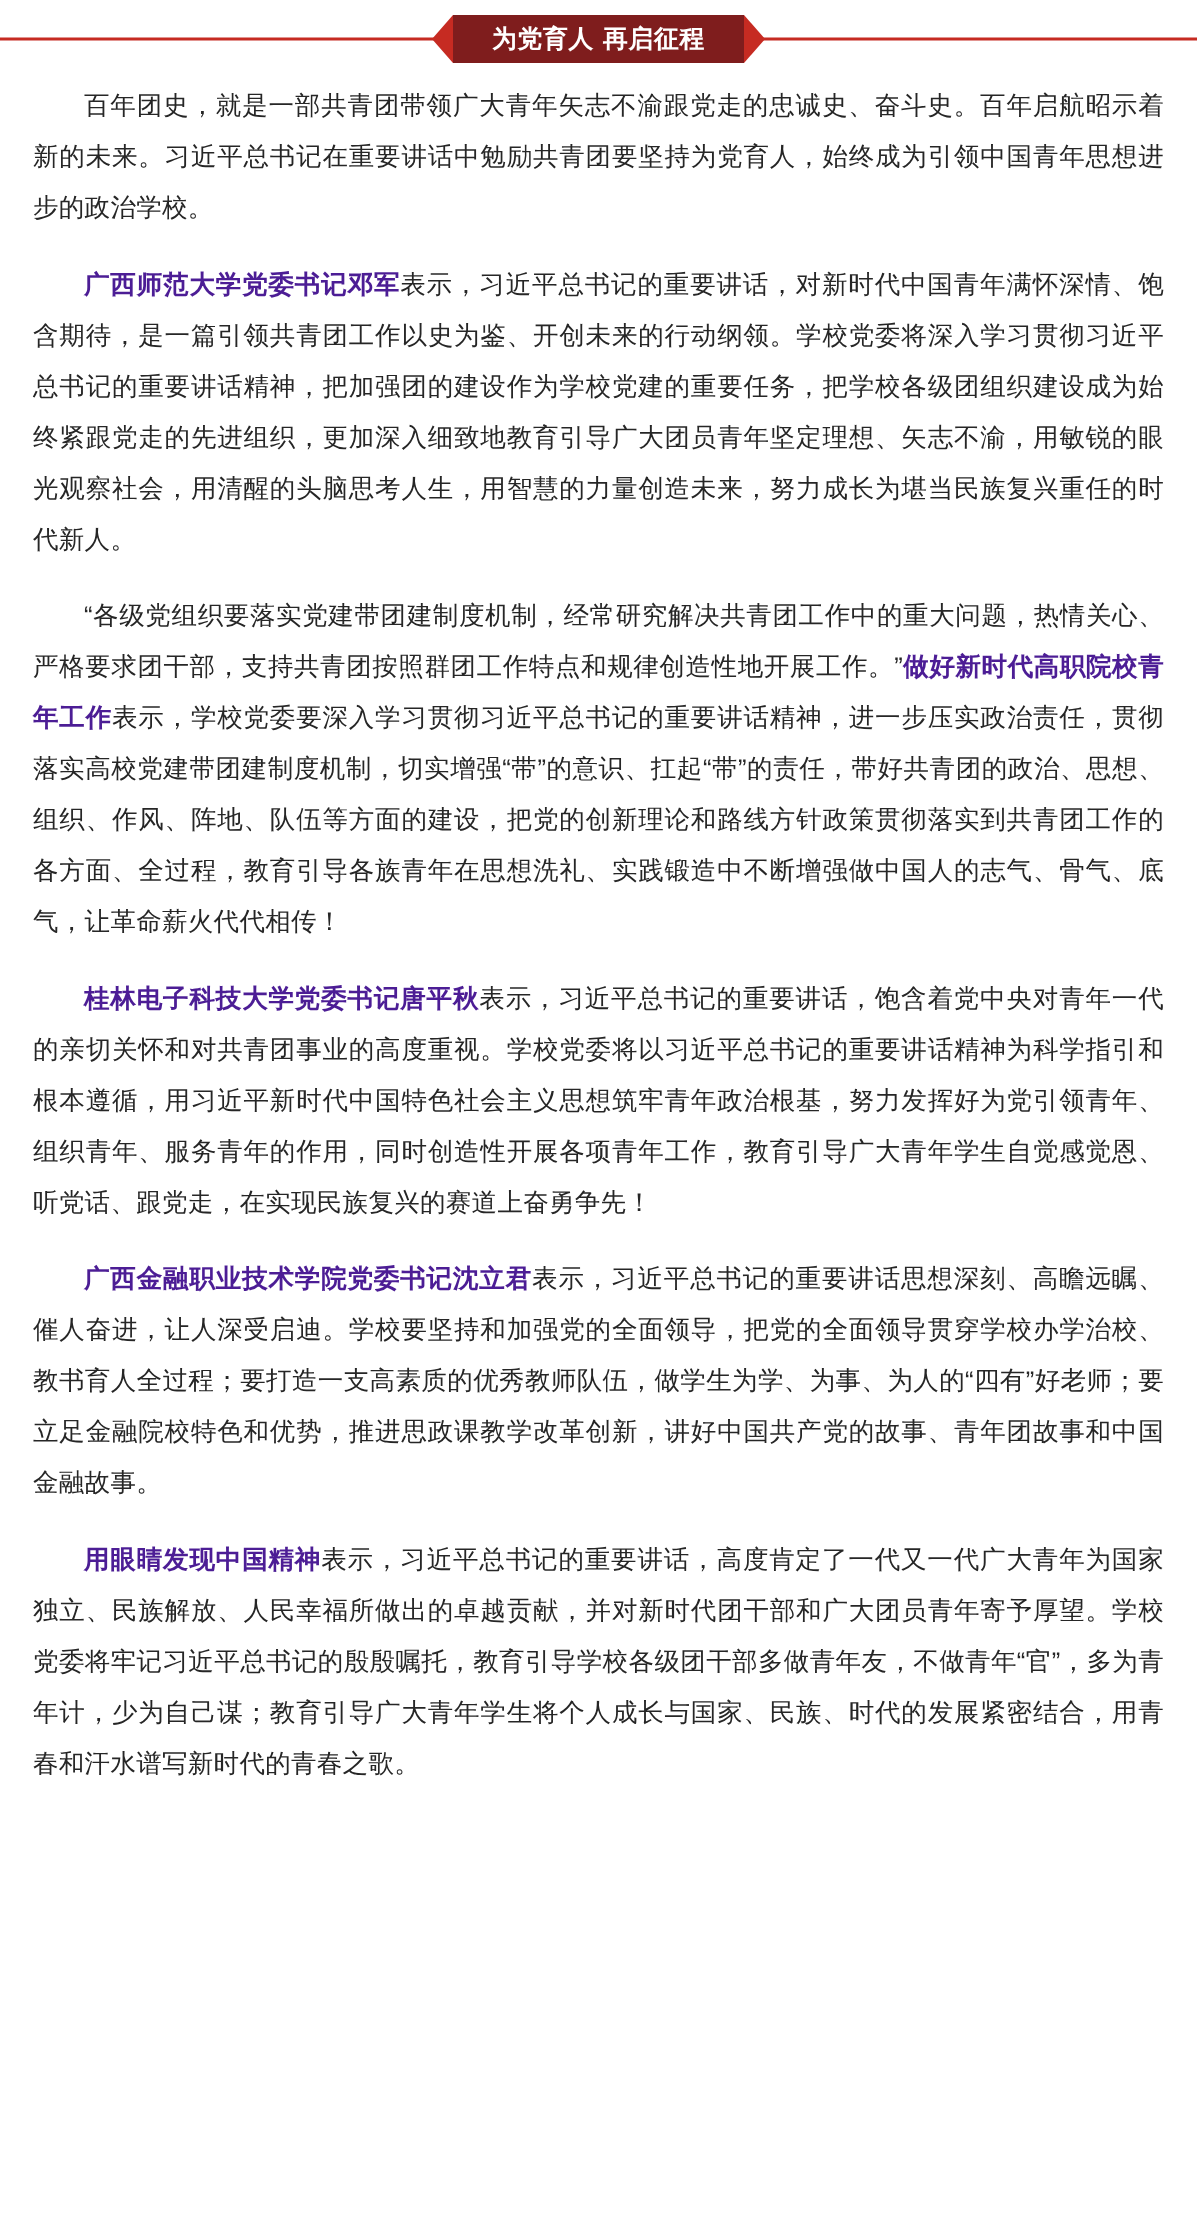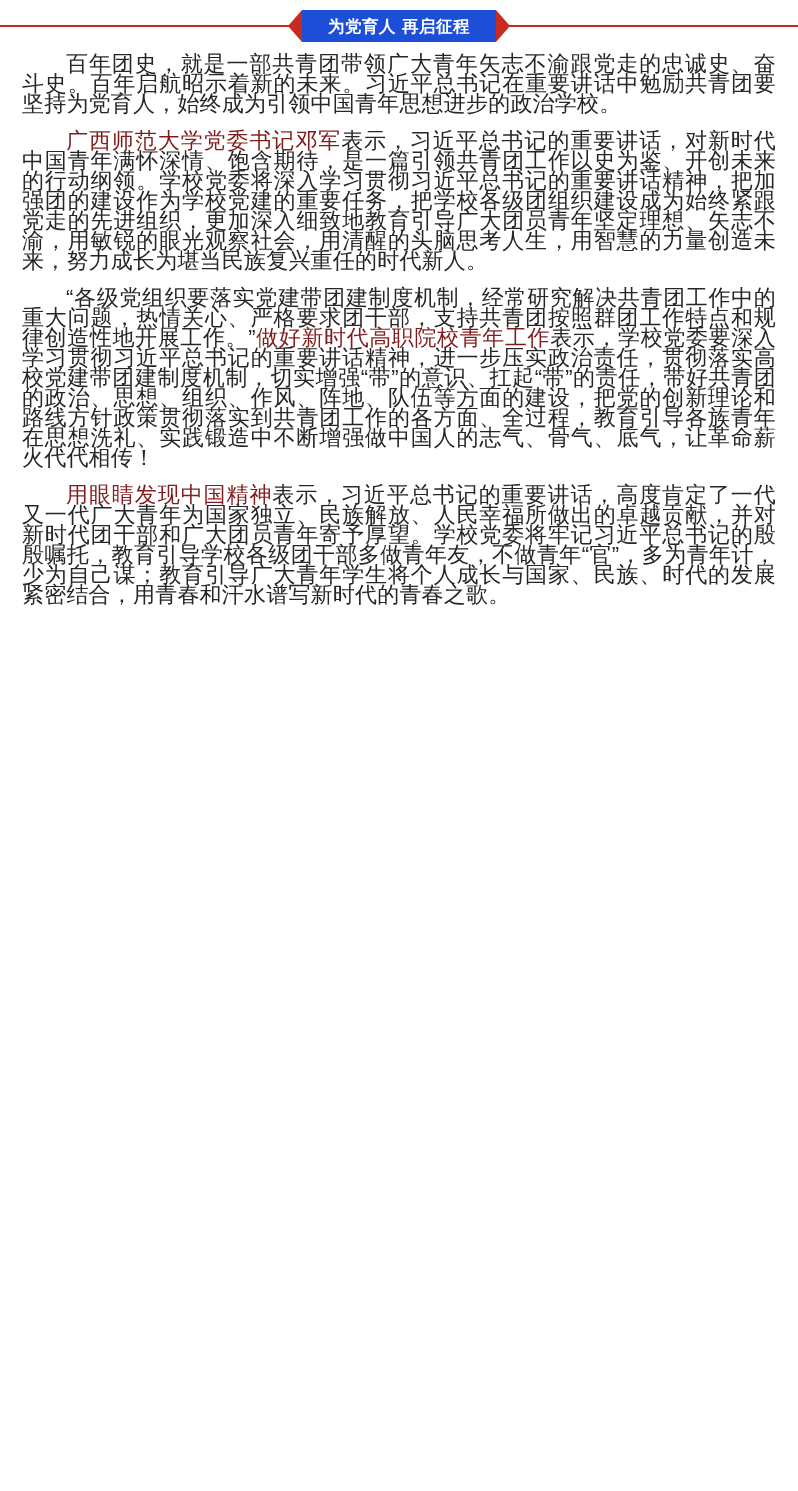--- a/index.html
+++ b/index.html
@@ -42,21 +42,21 @@
     top: 50%;
     height: 2px;
     background: #c62b22;
     width: 100%;
     left: 0;
     transform: translateY(-50%);
   }
   .banner-ribbon {
     position: relative;
     z-index: 2;
-    background: #1d4ed8;
+    background: #7f1d1d;
     color: #ffffff;
     font-size: 16.5px;
     font-weight: bold;
     letter-spacing: 0.5px;
     height: 32px;
     line-height: 32px;
     padding: 0 26px;
     white-space: nowrap;
   }
   .banner-ribbon:before,
@@ -79,31 +79,31 @@
   }
   .banner-text-1 { margin-right: 6px; }
   .banner-text-2 { }
 
   
   .article {
     padding: 0 22px 20px 22px;
   }
   p.para {
     margin: 0 0 17px 0;
-    font-size: 22px;
-    line-height: 20px;
+    font-size: 17px;
+    line-height: 34px;
     text-align: justify;
     text-justify: inter-ideograph;
     text-indent: 2em;
     color: #262626;
     letter-spacing: 0.2px;
   }
   b.name {
-    font-weight: normal;
-    color: #7f1d1d;
+    font-weight: bold;
+    color: #4c1d95;
   }
   .quote { }
 </style>
 </head>
 <body>
 
 <div class="page">
 
   <div class="banner-wrap">
     <div class="banner">
@@ -121,22 +121,28 @@
     </p>
 
     <p class="para">
       <b class="name">广西师范大学党委书记邓军</b><span>表示，习近平总书记的重要讲话，对新时代中国青年满怀深情、饱含期待，是一篇引领共青团工作以史为鉴、开创未来的行动纲领。学校党委将深入学习贯彻习近平总书记的重要讲话精神，把加强团的建设作为学校党建的重要任务，把学校各级团组织建设成为始终紧跟党走的先进组织，更加深入细致地教育引导广大团员青年坚定理想、矢志不渝，用敏锐的眼光观察社会，用清醒的头脑思考人生，用智慧的力量创造未来，努力成长为堪当民族复兴重任的时代新人。</span>
     </p>
 
     <p class="para">
       <span class="quote">“各级党组织要落实党建带团建制度机制，经常研究解决共青团工作中的重大问题，热情关心、严格要求团干部，支持共青团按照群团工作特点和规律创造性地开展工作。”</span><b class="name">做好新时代高职院校青年工作</b><span>表示，学校党委要深入学习贯彻习近平总书记的重要讲话精神，进一步压实政治责任，贯彻落实高校党建带团建制度机制，切实增强“带”的意识、扛起“带”的责任，带好共青团的政治、思想、组织、作风、阵地、队伍等方面的建设，把党的创新理论和路线方针政策贯彻落实到共青团工作的各方面、全过程，教育引导各族青年在思想洗礼、实践锻造中不断增强做中国人的志气、骨气、底气，让革命薪火代代相传！</span>
     </p>
 
+    <p class="para">
+      <b class="name">桂林电子科技大学党委书记唐平秋</b><span>表示，习近平总书记的重要讲话，饱含着党中央对青年一代的亲切关怀和对共青团事业的高度重视。学校党委将以习近平总书记的重要讲话精神为科学指引和根本遵循，用习近平新时代中国特色社会主义思想筑牢青年政治根基，努力发挥好为党引领青年、组织青年、服务青年的作用，同时创造性开展各项青年工作，教育引导广大青年学生自觉感觉恩、听党话、跟党走，在实现民族复兴的赛道上奋勇争先！</span>
+    </p>
 
 
 
+    <p class="para">
+      <b class="name">广西金融职业技术学院党委书记沈立君</b><span>表示，习近平总书记的重要讲话思想深刻、高瞻远瞩、催人奋进，让人深受启迪。学校要坚持和加强党的全面领导，把党的全面领导贯穿学校办学治校、教书育人全过程；要打造一支高素质的优秀教师队伍，做学生为学、为事、为人的“四有”好老师；要立足金融院校特色和优势，推进思政课教学改革创新，讲好中国共产党的故事、青年团故事和中国金融故事。</span>
+    </p>
 
     <p class="para">
       <b class="name">用眼睛发现中国精神</b><span>表示，习近平总书记的重要讲话，高度肯定了一代又一代广大青年为国家独立、民族解放、人民幸福所做出的卓越贡献，并对新时代团干部和广大团员青年寄予厚望。学校党委将牢记习近平总书记的殷殷嘱托，教育引导学校各级团干部多做青年友，不做青年“官”，多为青年计，少为自己谋；教育引导广大青年学生将个人成长与国家、民族、时代的发展紧密结合，用青春和汗水谱写新时代的青春之歌。</span>
     </p>
 
   </div>
 </div>
 
 </body></html>

